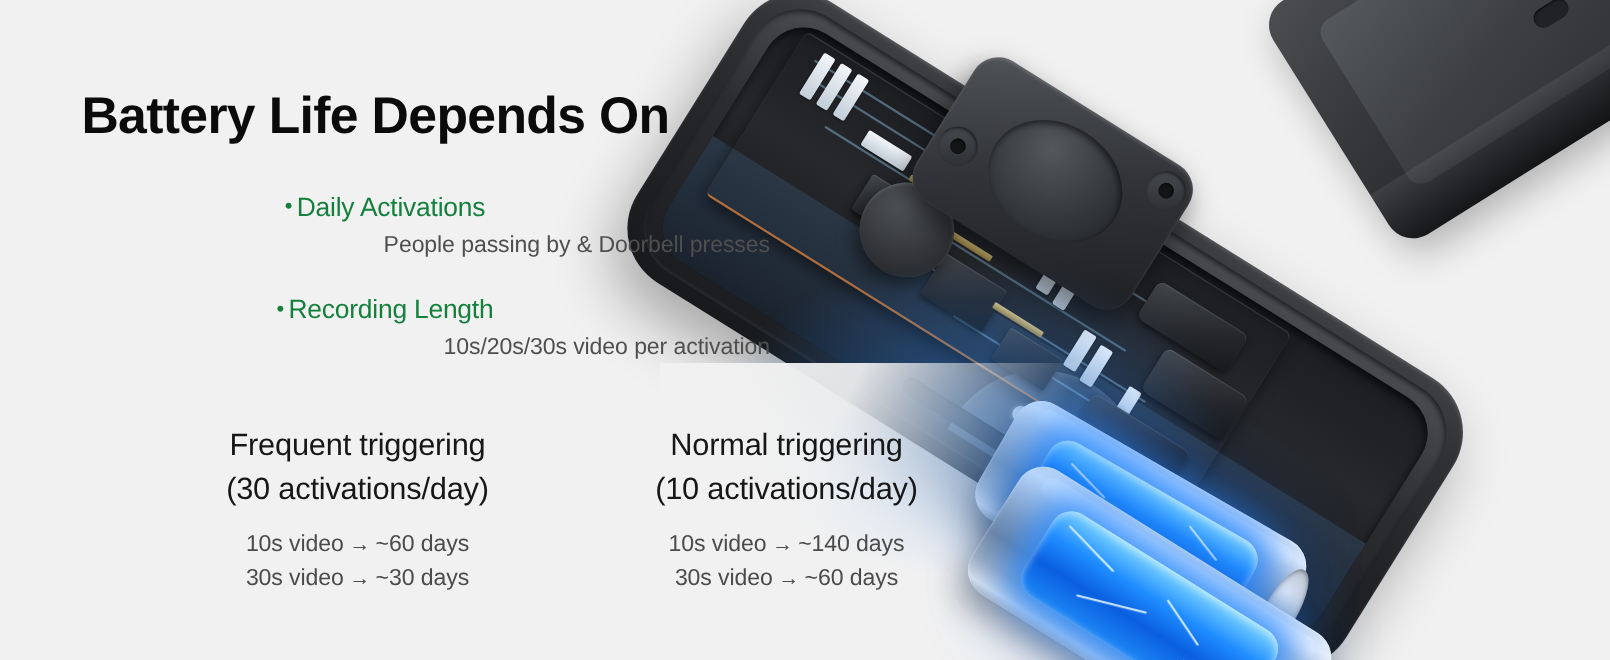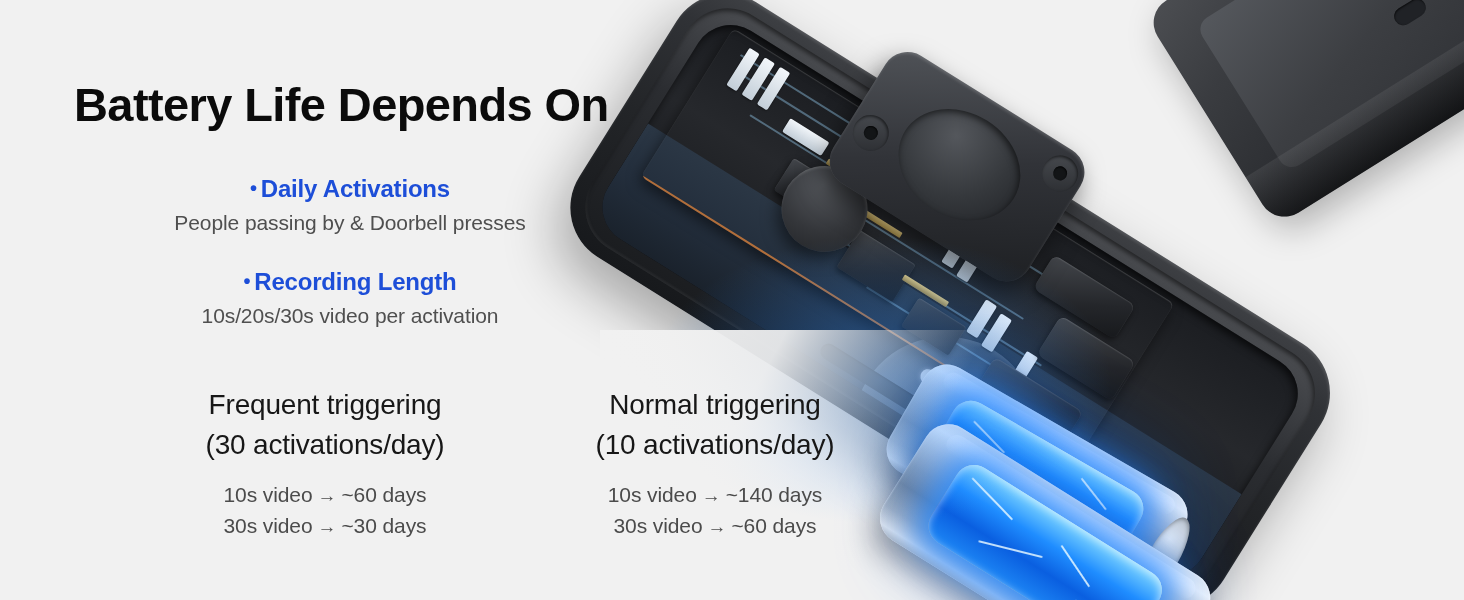--- a/index.html
+++ b/index.html
@@ -17,27 +17,27 @@
   .headline{
     position:absolute;left:74px;top:81px;
     font-size:47px;font-weight:700;letter-spacing:-0.6px;
     color:#0b0b0b;white-space:nowrap;line-height:1;
   }
 
   .bullet-block{position:absolute;left:0;width:700px;text-align:center;}
   #bullet-block-0{top:174px;}
   #bullet-block-1{top:267px;}
   .bullet-title{
-    font-size:24px;font-weight:700;color:#1d4ed8;line-height:1.22;
+    font-size:24px;font-weight:400;color:#15803d;line-height:1.22;
     letter-spacing:-0.2px;white-space:nowrap;
   }
   .bullet-dot{font-size:20px;vertical-align:2px;margin-right:4px;}
   .bullet-sub{
     margin-top:7px;font-size:21px;font-weight:400;color:#4f4f4f;
-    line-height:1.2;letter-spacing:-0.1px;white-space:nowrap;
+    line-height:1.2;letter-spacing:-0.1px;white-space:nowrap;text-align:right;
   }
 
   .scenario{position:absolute;text-align:center;}
   #scenario-0{left:40px;top:385px;width:570px;}
   #scenario-1{left:430px;top:385px;width:570px;}
   .scenario-title{
     font-size:28px;font-weight:500;color:#171717;
     line-height:1.42;letter-spacing:-0.2px;white-space:nowrap;
   }
   .scenario-rows{margin-top:14px;}

